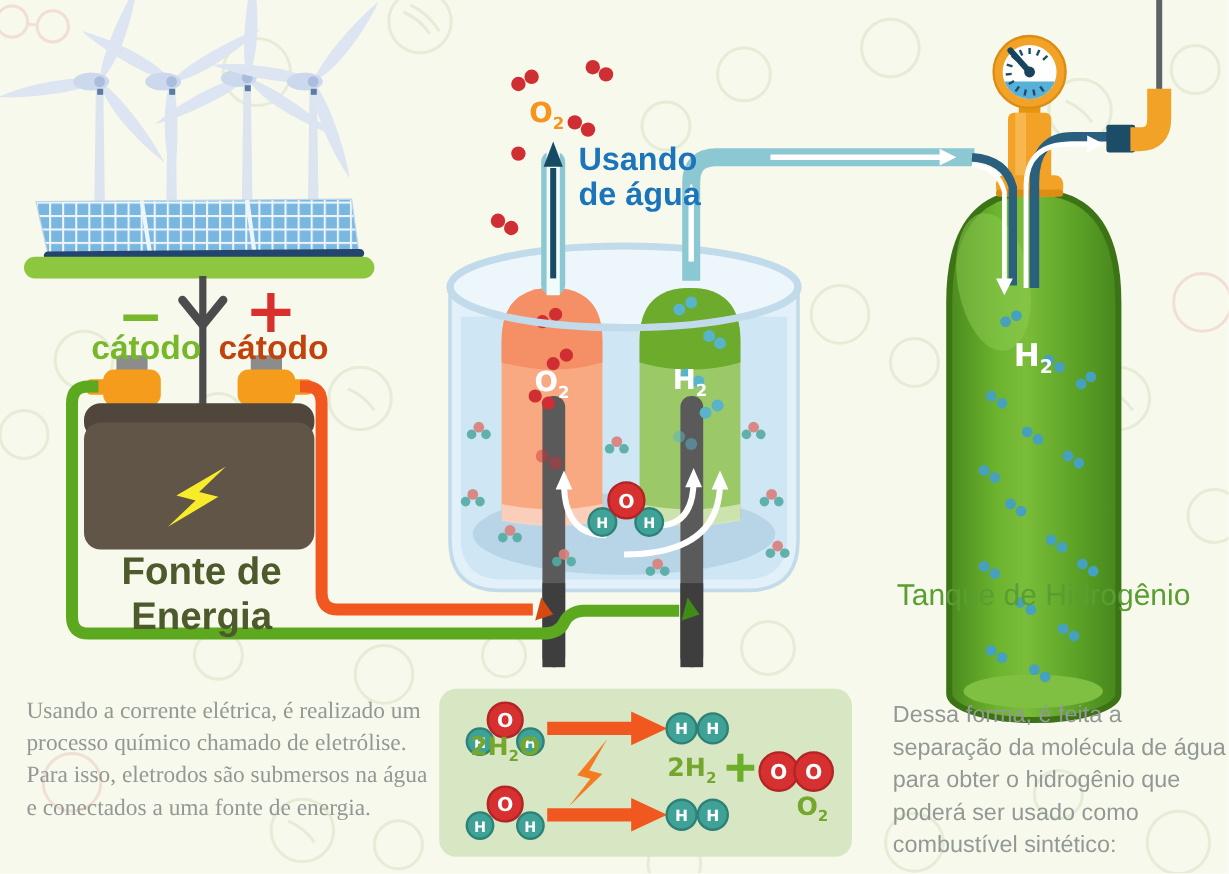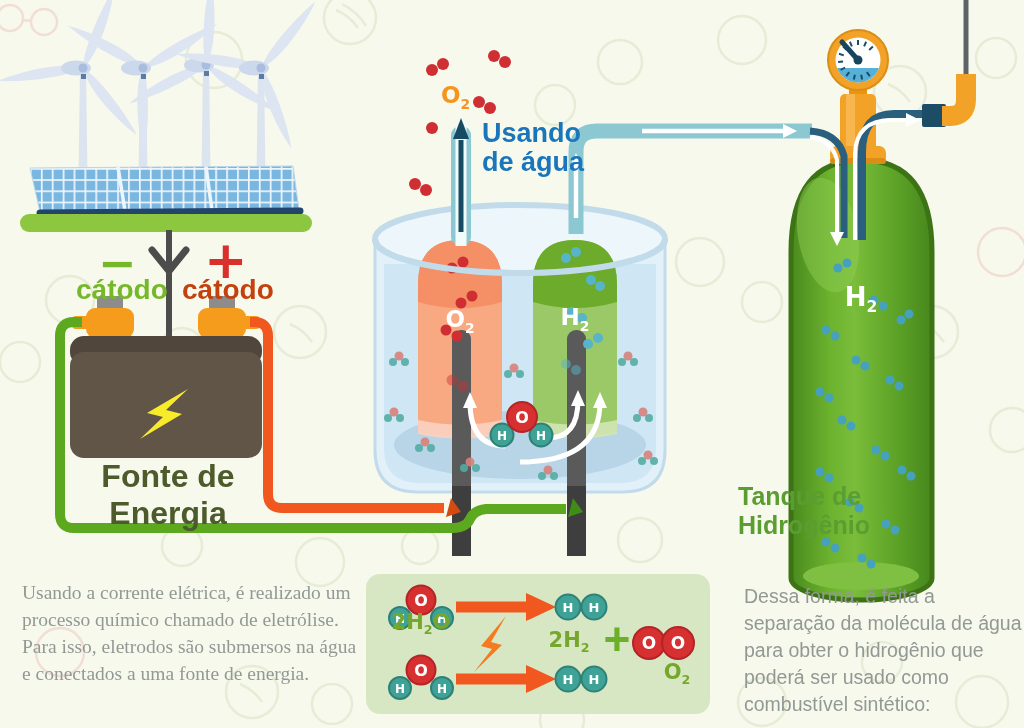--- a/index.html
+++ b/index.html
@@ -22,27 +22,27 @@
   .plus{left:204px;top:230px;font-size:52px;font-weight:bold;color:#d9302c;font-family:"DejaVu Sans",sans-serif;}
   .anode{left:76px;top:274px;font-size:28px;font-weight:bold;color:#76b82a;}
   .cathode{left:182px;top:274px;font-size:28px;font-weight:bold;color:#c2410c;}
   .source{left:58px;top:458px;width:220px;text-align:center;font-size:32px;font-weight:bold;color:#4c5a2c;}
   .o2out{left:441px;top:82px;font-size:23px;font-weight:bold;color:#f7941d;font-family:"DejaVu Sans",sans-serif;}
   .wtank{left:482px;top:119px;font-size:27px;font-weight:bold;color:#1b75bb;line-height:1.06;}
   .tubelabel{width:48px;text-align:center;font-size:23px;font-weight:bold;color:#ffffff;font-family:"DejaVu Sans",sans-serif;}
   .o2tube{left:436px;top:306px;}
   .h2tube{left:551px;top:304px;}
   .h2tank{left:837px;top:282px;width:48px;text-align:center;font-size:26px;font-weight:bold;color:#ffffff;font-family:"DejaVu Sans",sans-serif;}
-  .htank{left:738px;top:482px;width:254px;text-align:left;font-size:25px;font-weight:bold;color:#5a9e32;}
+  .htank{left:738px;top:482px;width:254px;text-align:right;font-size:25px;font-weight:normal;color:#5a9e32;}
   .para{font-size:19.5px;line-height:1.38;color:#929995;}
   .paraL{left:22px;top:580px;width:340px;font-family:Liberation Serif, serif;}
   .paraR{left:744px;top:583px;width:282px;}
   .eqlabel{font-weight:bold;color:#76a72d;font-size:21px;text-align:center;font-family:"DejaVu Sans",sans-serif;}
   .reactant{left:390px;top:610px;width:62px;}
-  .h2prod{left:541px;top:628px;width:56px;}
+  .h2prod{left:541px;top:628px;width:56px;text-align:right;}
   .eqplus{left:596px;top:612px;width:42px;text-align:center;font-size:46px;font-weight:bold;color:#6caf28;}
   .o2prod{left:647px;top:660px;width:60px;}
 </style>
 </head>
 <body>
 
 <div class="stage">
 
   <svg id="doodles" width="1024" height="728">
     <g fill="none" stroke="#e6ecd6" stroke-width="2.5">

